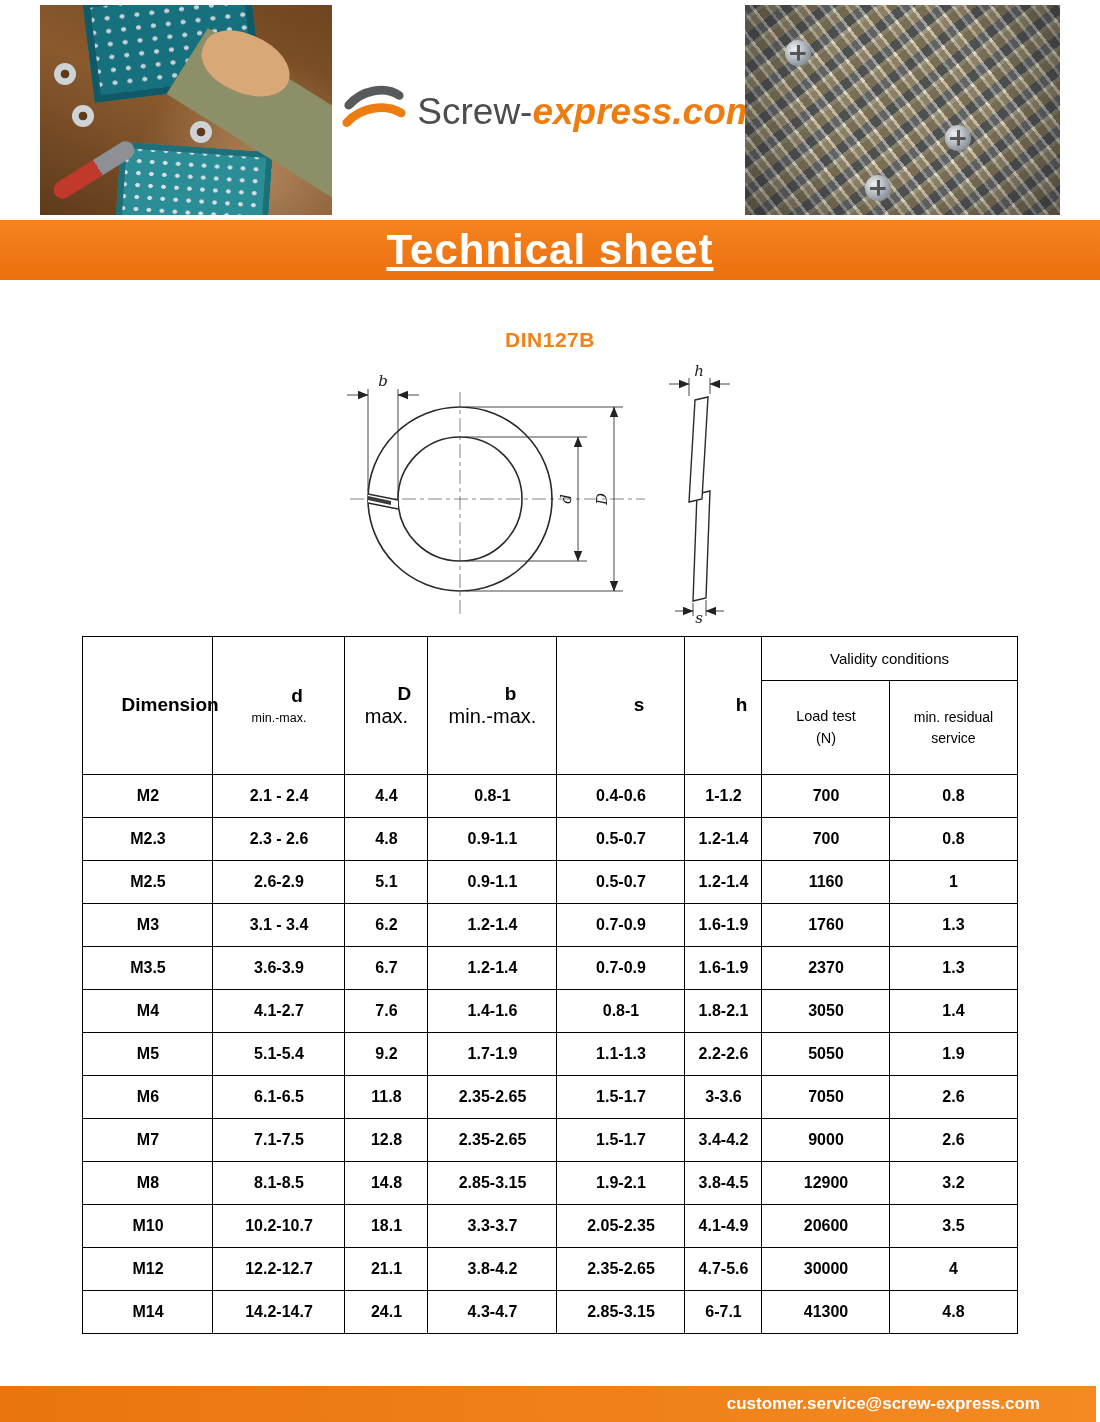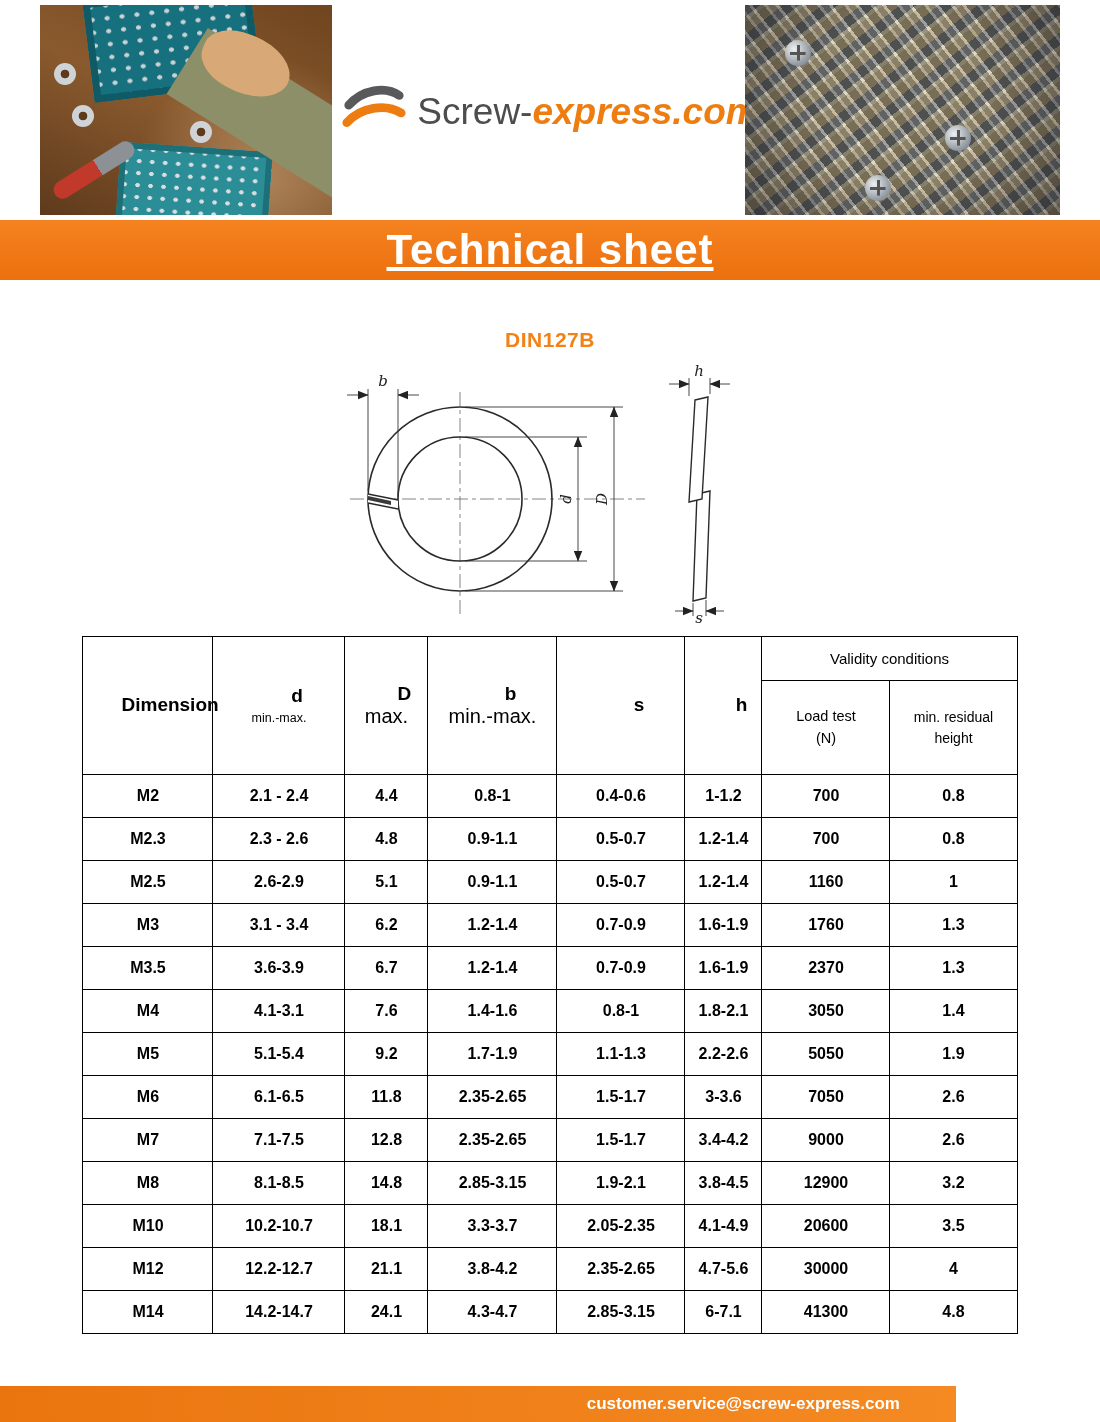--- a/index.html
+++ b/index.html
@@ -77,21 +77,21 @@
   .th-main { font-size:19px; font-weight:bold; line-height:1.2;margin-left:36px; }
   .th-sub-bold { font-size:20px; font-weight:normal; }
   .th-sub-small { font-size:12.5px; font-weight:normal; }
   .th-validity { height:44px; font-size:15px; font-weight:normal; }
   .th-vcol { height:94px; font-weight:normal; line-height:1.5; }
   .th-vcol .vline1, .th-vcol .vline2 { display:block;text-align:center; }
   .th-loadtest { font-size:14.5px; }
   .th-residual { font-size:14px; }
 
   
-  .footer { position:absolute; left:0; bottom:0; width:956px; height:36px;
+  .footer { position:absolute; left:0; bottom:0; width:1096px; height:36px;
     background:linear-gradient(90deg,#ea750f,#f58a22);
     display:flex; align-items:center; justify-content:flex-end; padding-right:56px; }
   .footer-email { color:#fff; font-weight:bold; font-size:17px; }
 </style>
 </head>
 <body>
 
 <header class="top">
   <div class="photo photo-left">
     <div class="ph-tray1"></div>
@@ -215,21 +215,21 @@
       </th>
       <th colspan="2" class="th-validity">Validity conditions</th>
     </tr>
     <tr>
       <th class="th-vcol th-loadtest">
         <span class="vline1">Load test</span>
         <span class="vline2">(N)</span>
       </th>
       <th class="th-vcol th-residual">
         <span class="vline1">min. residual</span>
-        <span class="vline2">height</span>
+        <span class="vline2">service</span>
       </th>
     </tr>
   </thead>
   <tbody>
       <tr>
         <td>M2</td>
         <td>2.1 - 2.4</td>
         <td>4.4</td>
         <td>0.8-1</td>
         <td>0.4-0.6</td>
@@ -272,21 +272,21 @@
         <td>3.6-3.9</td>
         <td>6.7</td>
         <td>1.2-1.4</td>
         <td>0.7-0.9</td>
         <td>1.6-1.9</td>
         <td>2370</td>
         <td>1.3</td>
       </tr>
       <tr>
         <td>M4</td>
-        <td>4.1-3.1</td>
+        <td>4.1-2.7</td>
         <td>7.6</td>
         <td>1.4-1.6</td>
         <td>0.8-1</td>
         <td>1.8-2.1</td>
         <td>3050</td>
         <td>1.4</td>
       </tr>
       <tr>
         <td>M5</td>
         <td>5.1-5.4</td>

